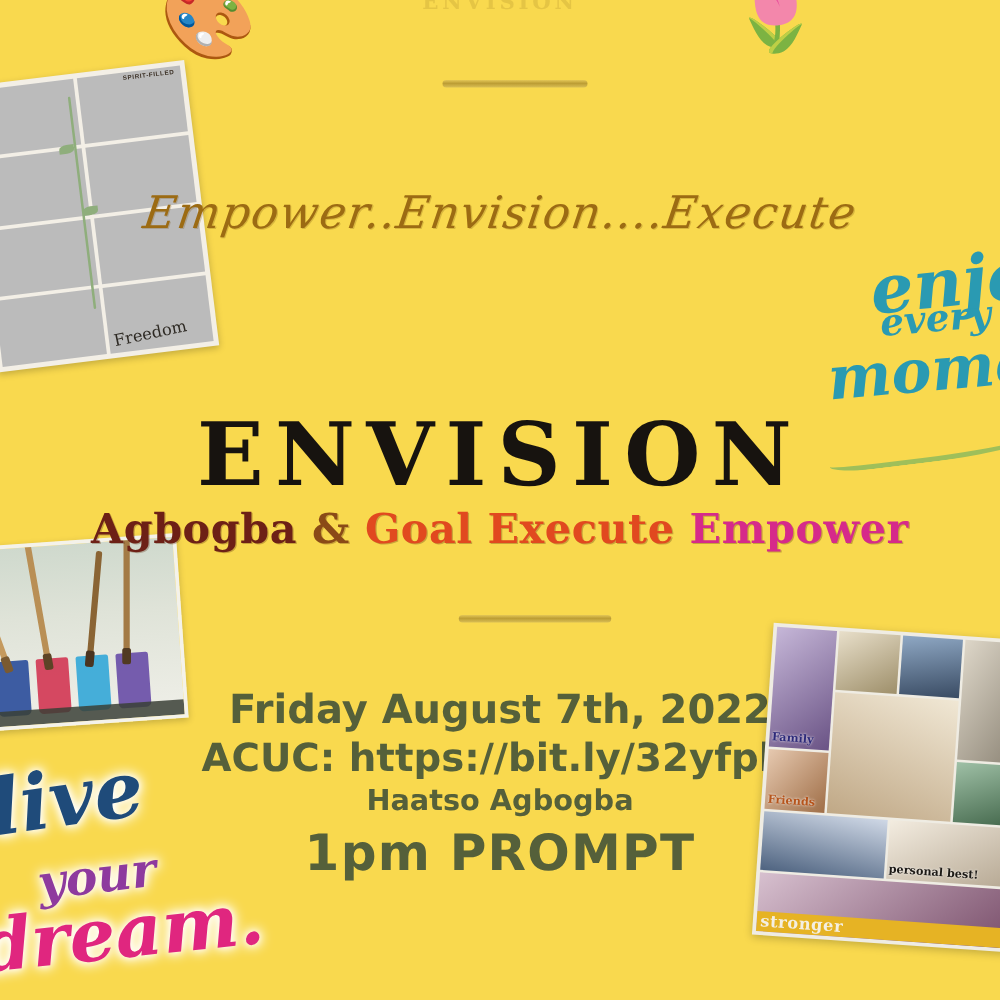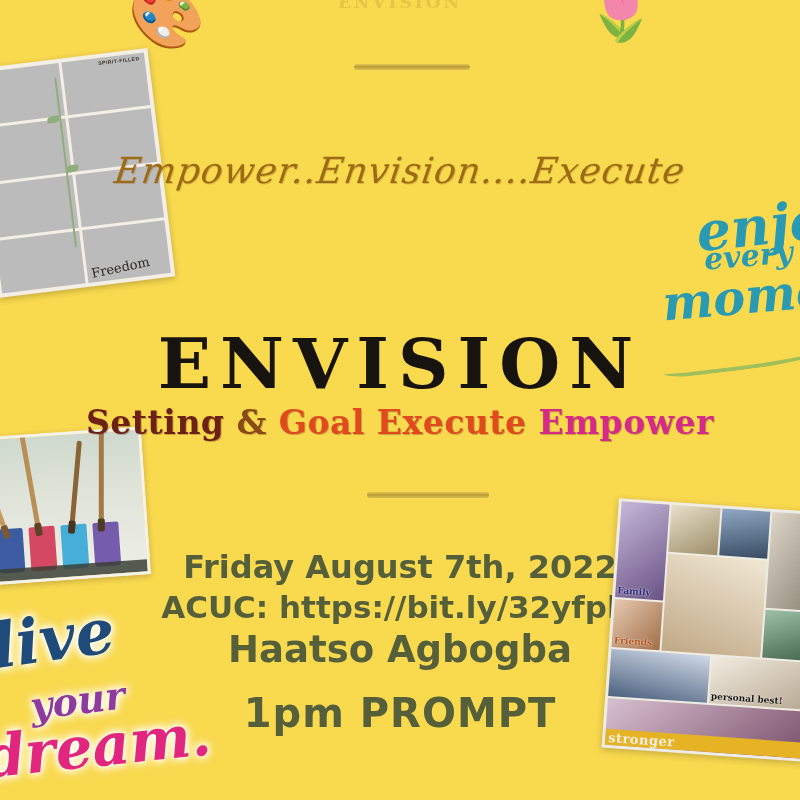--- a/index.html
+++ b/index.html
@@ -86,21 +86,21 @@
   #details{
     position:absolute;left:0;right:0;top:548px;
     text-align:center;
     color:#55603a;
     font-family:"DejaVu Sans", sans-serif;
     font-weight:bold;
   }
   #details .dl{display:block;}
   #detail-date{font-size:32px;margin-bottom:3px;}
   #detail-link{font-size:31px;margin-bottom:3px;}
-  #detail-venue{font-size:37px;margin-bottom:19px;}
+  #detail-venue{font-size:23px;margin-bottom:6px;}
   #detail-time{font-size:40px;letter-spacing:1px;}
 
   
   #collage-left{
     position:absolute;left:-16px;top:58px;
     width:178px;height:230px;
     background:#f3efe6;
     transform:rotate(-7deg);
     box-shadow:0 2px 6px rgba(0,0,0,.22);
     overflow:hidden;
@@ -286,21 +286,21 @@
       </div>
     <div class="floor"></div>
   </div>
 
   <div id="tagline">Empower..Envision....Execute</div>
 
 
   <div id="main-title">ENVISION</div>
 
   <div id="subtitle">
-    <span class="st-vision">Setting</span>
+    <span class="st-vision">Agbogba</span>
     <span class="st-amp">&amp;</span>
     <span class="st-goal">Goal Execute</span>
     <span class="st-workshop">Empower</span>
   </div>
 
   <div id="details">
     <span class="dl" id="detail-date">Friday August 7th, 2022</span>
     <span class="dl" id="detail-link">ACUC: https://bit.ly/32yfplE</span>
     <span class="dl" id="detail-venue">Haatso Agbogba</span>
     <span class="dl" id="detail-time">1pm  PROMPT</span>

